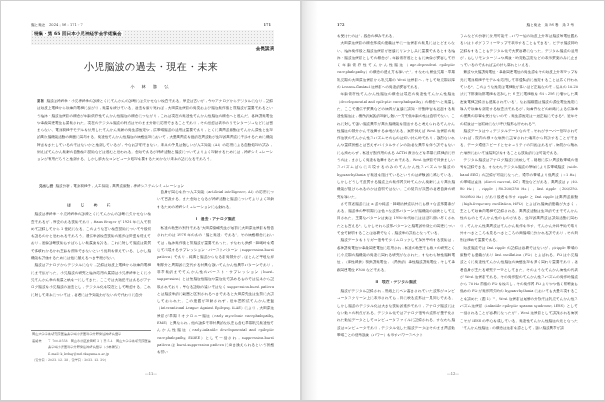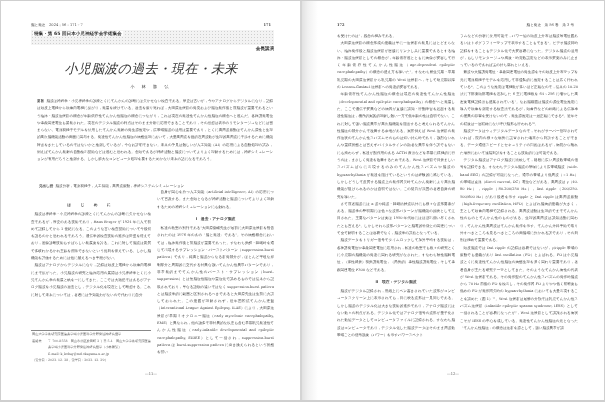--- a/index.html
+++ b/index.html
@@ -10,21 +10,21 @@
   #page-right { left:302px; width:302px; background:linear-gradient(to right,#e2e2e2 0px,#f1f1f1 6px,#fff 16px,#fff 100%); }
   .runhead { position:absolute; top:22px; font-size:3.6px; color:#444; white-space:nowrap; }
   .pno { position:absolute; top:22px; font-size:3.6px; font-weight:bold; color:#444; }
   .band { position:absolute; left:30px; top:29px; width:243px; height:15px;
           background-color:#f3f3f3;
           background-image:radial-gradient(#cfcfcf 0.6px, transparent 0.7px);
           background-size:3px 3px; }
   .band-title { position:absolute; left:2px; top:1px; font-family:"DejaVu Sans",sans-serif;
           font-size:4.6px; font-weight:bold; color:#333; white-space:nowrap; background:#fff; padding:0 1px; }
   .lecture-tag { position:absolute; right:0; top:45px; font-family:"DejaVu Sans",sans-serif; font-size:4.6px; font-weight:bold; }
-  .title { position:absolute; left:0; width:100%; top:59px; text-align:center; font-size:13px; color:#333; letter-spacing:0.3px;font-style:italic; }
+  .title { position:absolute; left:0; width:100%; top:59px; text-align:center; font-size:10px; color:#333; letter-spacing:0.3px; }
   .author { position:absolute; left:0; width:100%; top:83px; text-align:center; font-size:4px; letter-spacing:3px; }
   .abstract { position:absolute; left:36px; top:97px; width:236px; font-size:3.55px; line-height:7.3px; text-align:justify; color:#444; }
   .abstract .lbl { font-weight:bold; }
   .keywords { position:absolute; left:38px; top:183px; width:234px; font-size:3.55px; color:#444; }
   .keywords .lbl { font-weight:bold; }
   .col { position:absolute; font-size:3.55px; line-height:7.3px; text-align:justify; color:#444; }
   .col p { margin:0; text-indent:1em; }
   .col .heading { text-align:center; font-weight:bold; margin:4px 0 3px; text-indent:0; font-family:"DejaVu Sans",sans-serif; font-size:3.8px; }
   .col .heading.sp { letter-spacing:4px; }
   .rule { position:absolute; left:30px; top:329px; width:120px; height:0; border-top:0.6px solid #888; }

